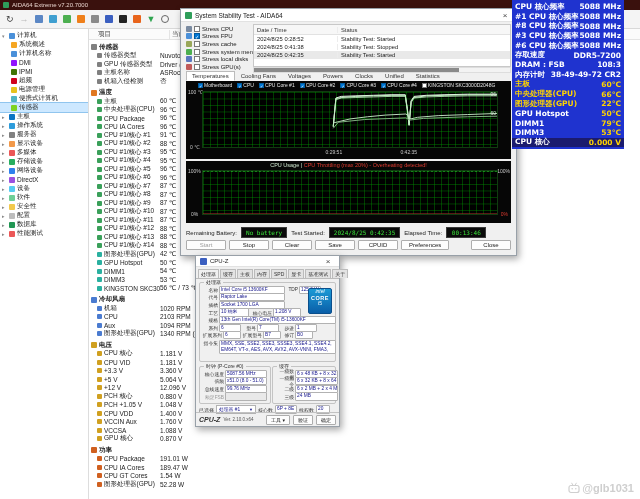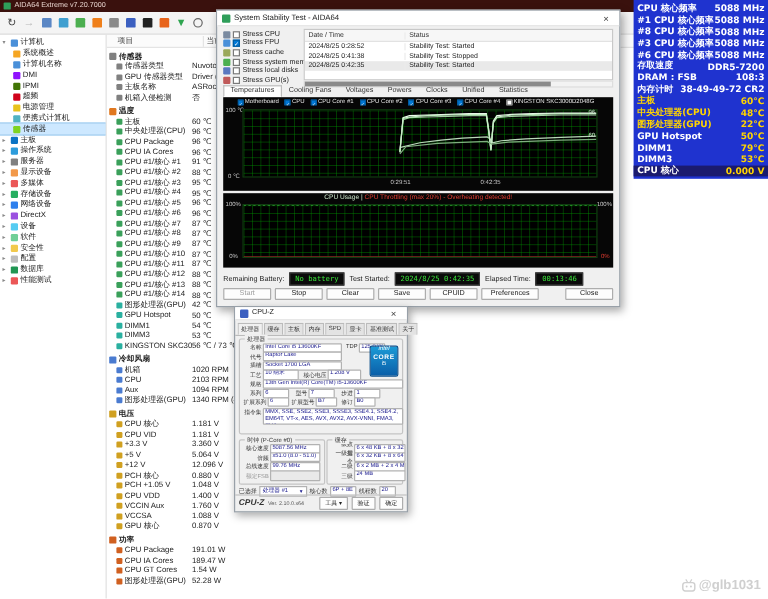--- a/index.html
+++ b/index.html
@@ -91,21 +91,21 @@
   .badge .b1{font-size:5px;font-style:italic}
   .badge .b2{font-size:5.5px;font-weight:bold;letter-spacing:.5px}
   .badge .b3{font-size:5px}
   .crow{position:absolute;left:3px;top:149px;right:3px;display:flex;align-items:center;gap:2px;font-size:5px;color:#333}
   .sel-dd{background:#fff;border:1px solid #b2b2b2;font-size:4.8px;height:7px;line-height:7px;padding:0 2px;display:flex;align-items:center;gap:3px;color:#16168c}
   .cfoot{position:absolute;left:0;right:0;bottom:0;height:13px;border-top:1px solid #c2c2c2;display:flex;align-items:center;gap:3px;padding:0 3px}
   .cpuz-logo{font-size:7px;font-weight:bold;font-style:italic;color:#333}
   .ver{font-size:4.5px;color:#555}
   .cbtn{background:#fdfdfd;border:1px solid #adadad;font-size:5px;padding:1px 4px;text-align:center;color:#222;border-radius:1px}
   
-  .sensor-panel{position:absolute;right:0;top:0;width:112px;padding:2px 0;z-index:50}
+  .sensor-panel{position:absolute;right:16px;top:0;width:112px;padding:2px 0;z-index:50}
   .prow{display:flex;justify-content:space-between;align-items:center;height:9.7px;padding:0 3px;font-size:7.5px;font-weight:bold;font-family:"DejaVu Sans",sans-serif;white-space:nowrap}
   
   .watermark{position:absolute;right:6px;bottom:5px;display:flex;align-items:center;gap:2px;color:#cfcfcf;font-size:11px;font-weight:bold;z-index:5}
 </style>
 </head>
 <body>
 
 <div class="desktop">
 
   <div>
@@ -813,21 +813,21 @@
       <div class="prow">
         <span style="color: rgb(255, 255, 255);">内存计时</span>
         <span style="color: rgb(255, 255, 255);">38-49-49-72 CR2</span>
       </div>
       <div class="prow">
         <span style="color: rgb(255, 212, 0);">主板</span>
         <span style="color: rgb(255, 212, 0);">60°C</span>
       </div>
       <div class="prow">
         <span style="color: rgb(255, 212, 0);">中央处理器(CPU)</span>
-        <span style="color: rgb(255, 212, 0);">48°C</span>
+        <span style="color: rgb(255, 212, 0);">66°C</span>
       </div>
       <div class="prow">
         <span style="color: rgb(255, 212, 0);">图形处理器(GPU)</span>
         <span style="color: rgb(255, 212, 0);">22°C</span>
       </div>
       <div class="prow">
         <span style="color: rgb(255, 255, 255);">GPU Hotspot</span>
         <span style="color: rgb(255, 212, 0);">50°C</span>
       </div>
       <div class="prow">

